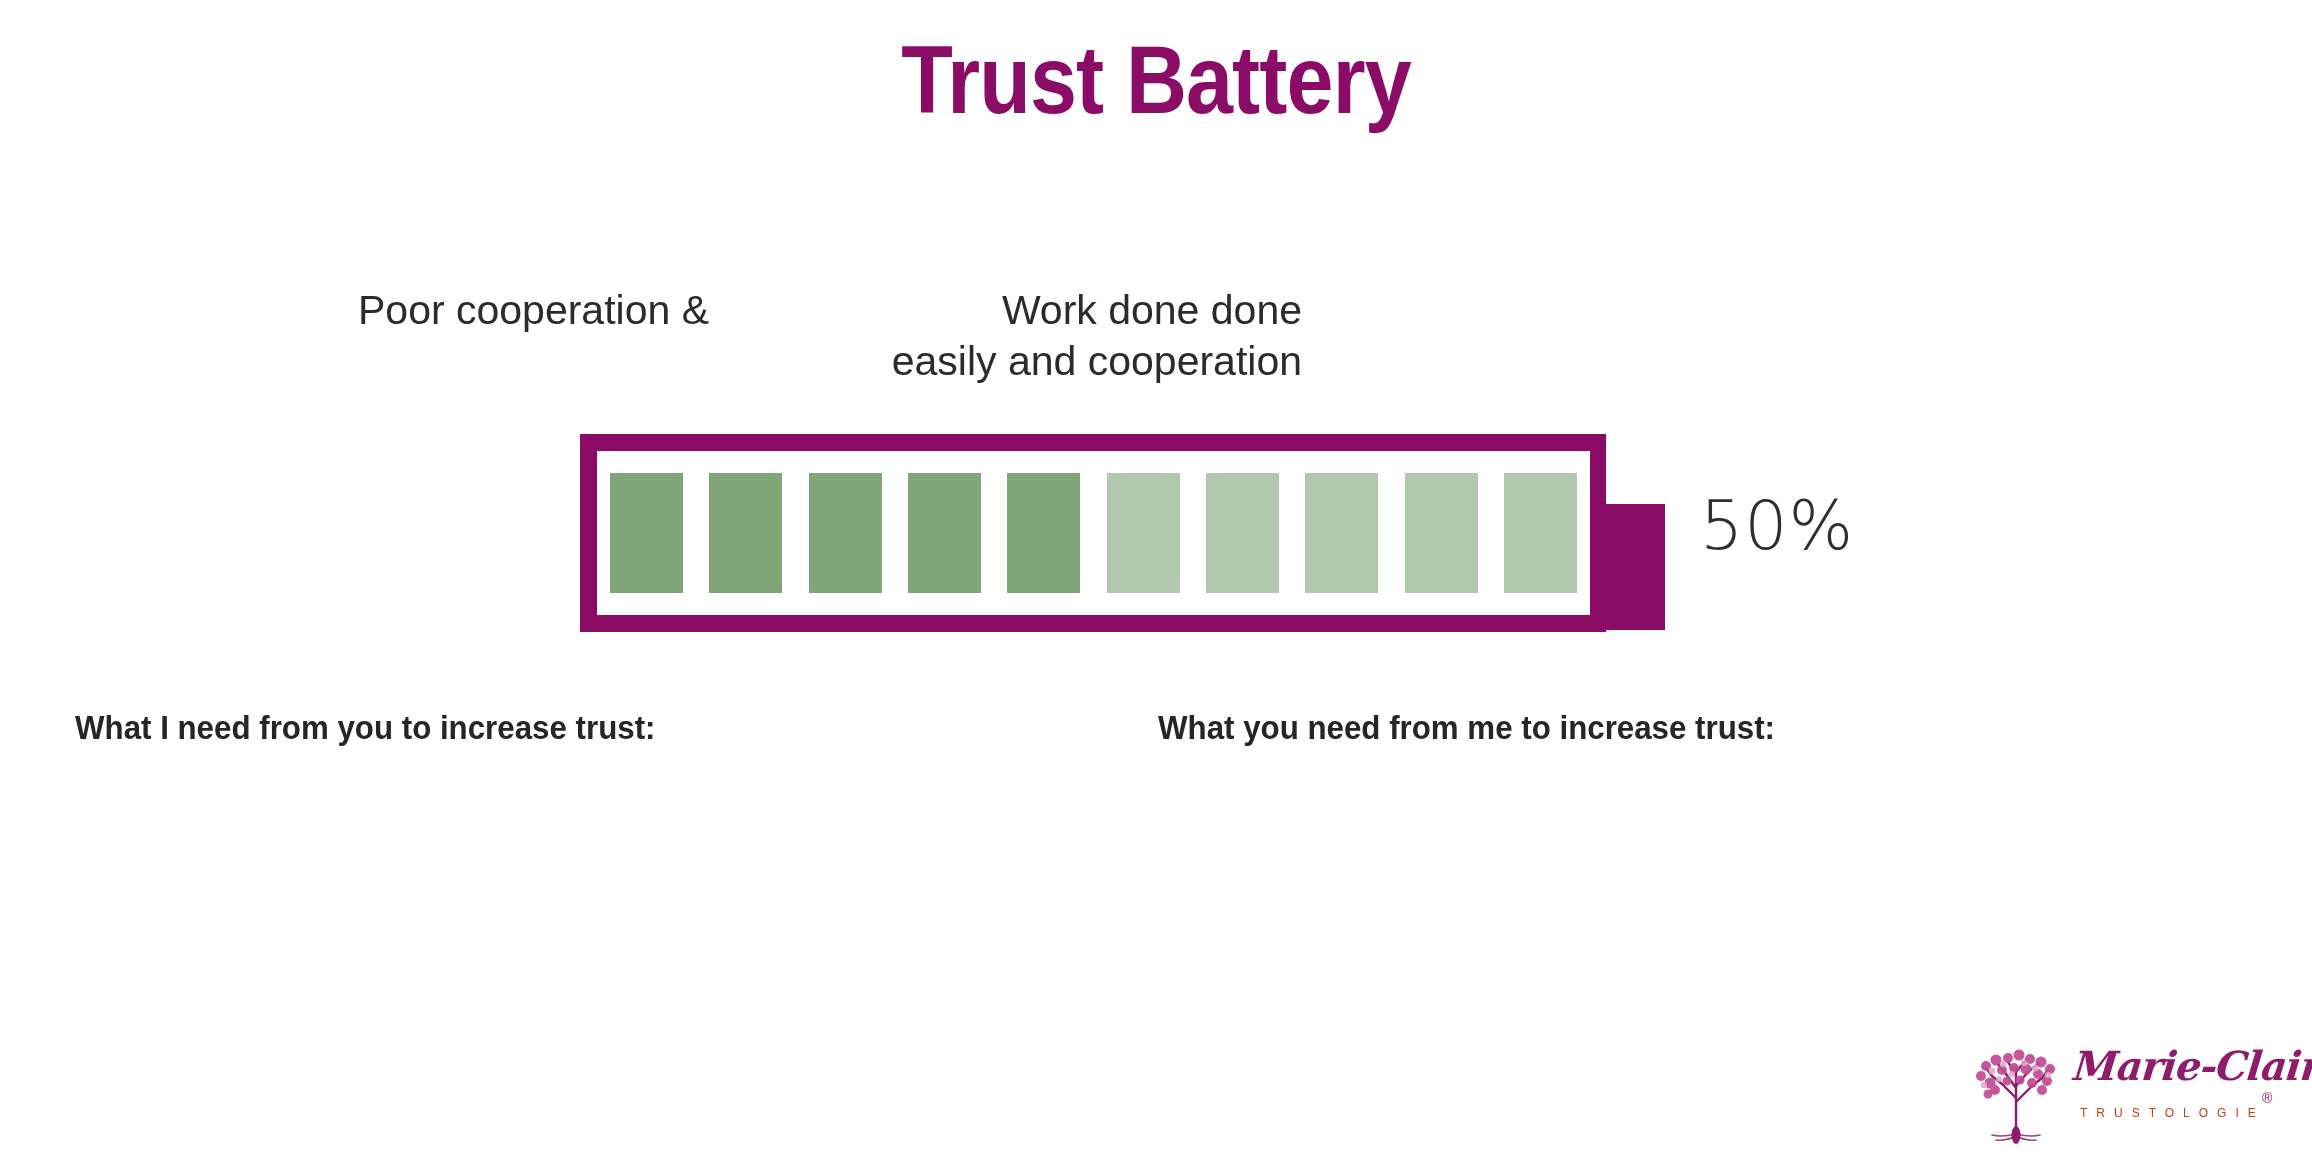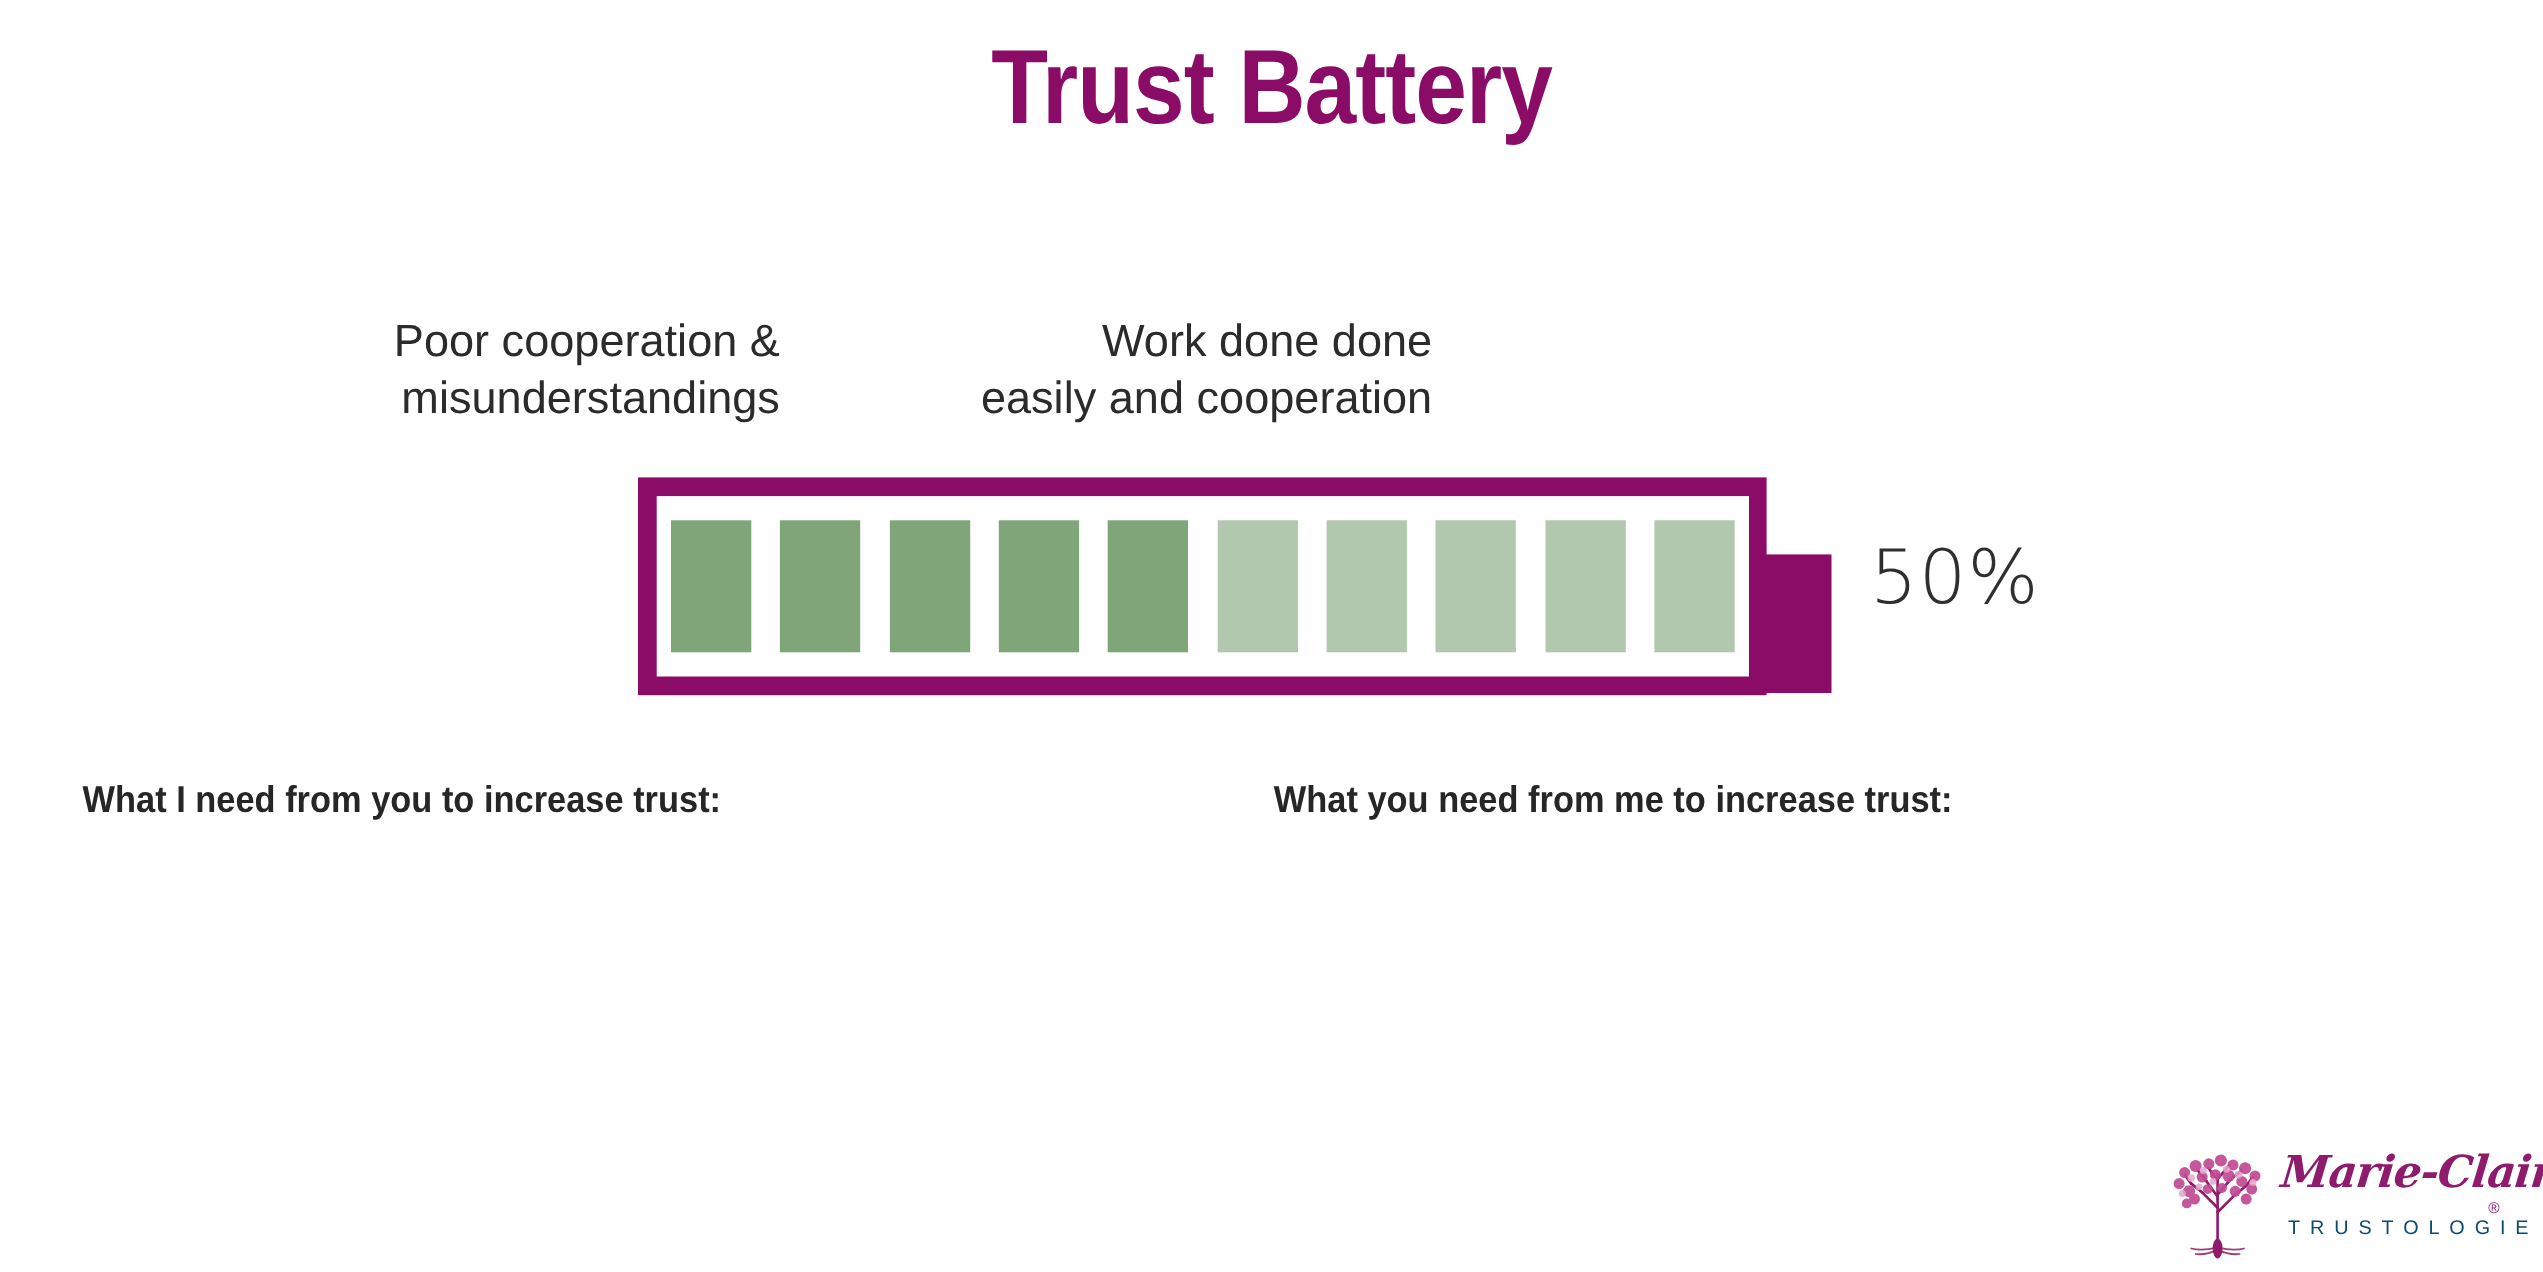--- a/index.html
+++ b/index.html
@@ -160,23 +160,23 @@
     color: #8E1B6B;
     letter-spacing: -1px;
     white-space: nowrap;
     transform: skewX(-6deg);
   }
   #logo-sub {
     position: absolute;
     left: 118px;
     top: 68px;
     font-family: "Liberation Sans", sans-serif;
-    font-size: 18px;
+    font-size: 12px;
     font-weight: normal;
-    color: #0c4a6e;
+    color: #c2410c;
     letter-spacing: 9px;
     white-space: nowrap;
   }
   #logo-reg {
     position: absolute;
     left: 300px;
     top: 52px;
     font-family: "Liberation Sans", sans-serif;
     font-size: 14px;
     color: #8E1B6B;
@@ -184,21 +184,20 @@
 </style>
 </head>
 <body>
 
 <div id="slide">
 
   <div id="title">Trust Battery</div>
 
   <div class="end-label" id="label-left">
     <span class="ln">Poor cooperation &amp;</span>
-    <span class="ln">misunderstandings</span>
   </div>
 
   <div class="end-label" id="label-right">
     <span class="ln">Work done done</span>
     <span class="ln">easily and cooperation</span>
   </div>
 
   <div id="battery-wrap">
     <div id="battery-nub"></div>
     <div id="battery-body">

